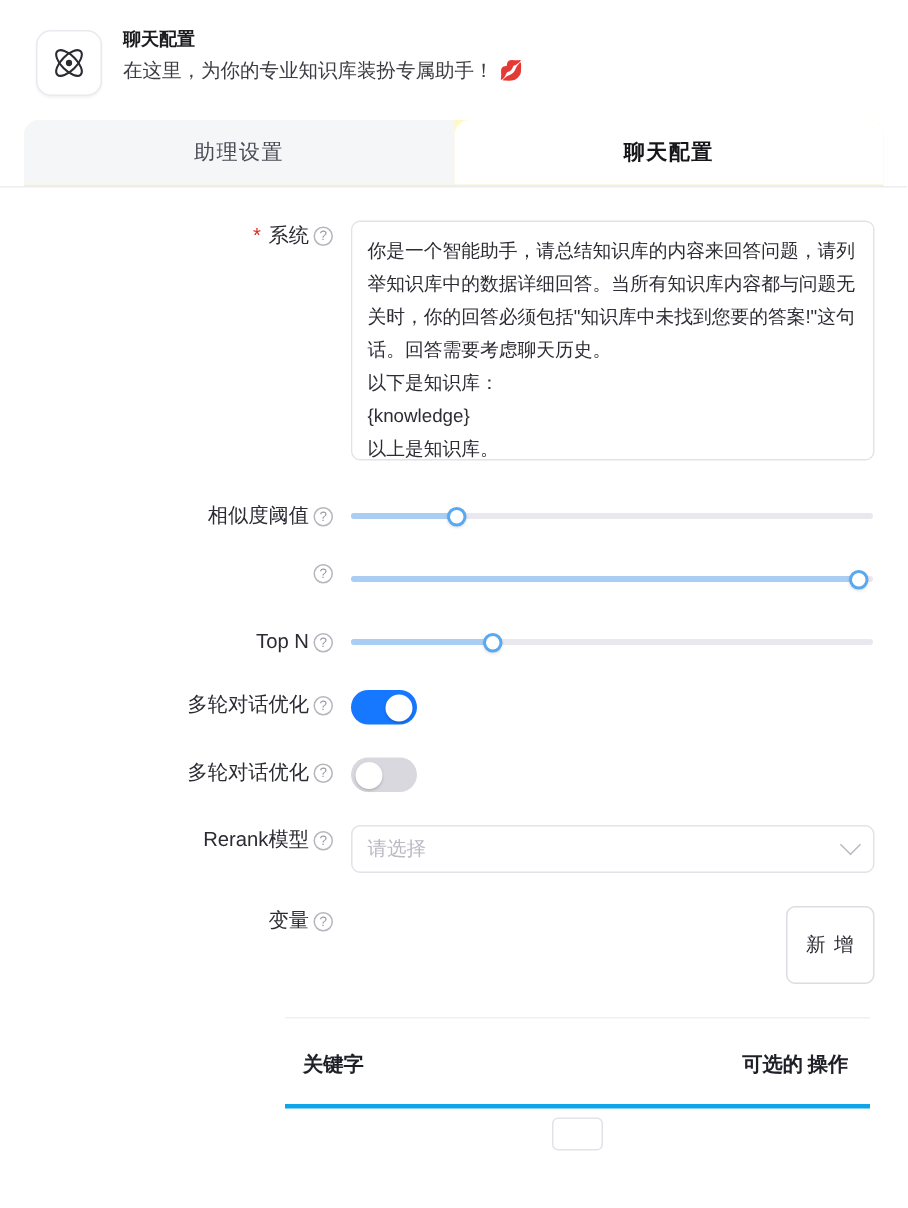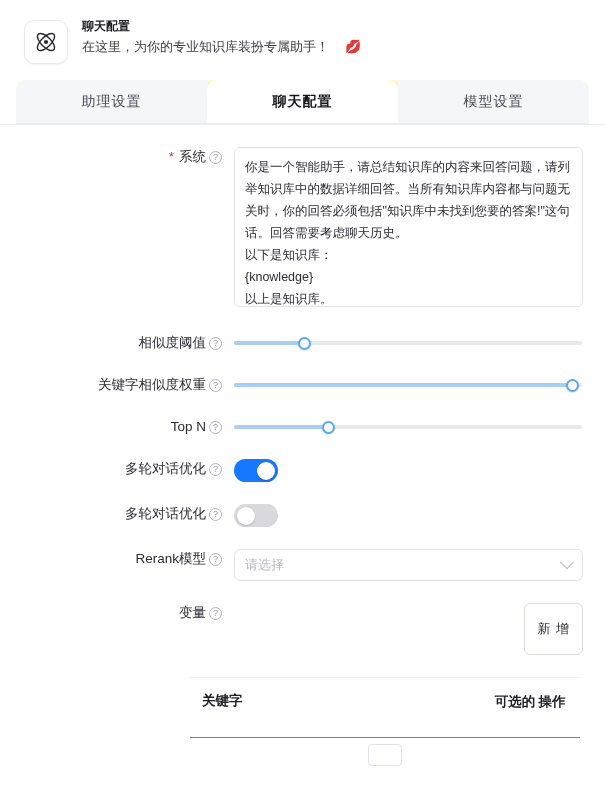--- a/index.html
+++ b/index.html
@@ -39,21 +39,21 @@
     font-size: 12px;
     font-weight: bold;
     color: #1b1b1f;
     line-height: 1.2;
   }
   .header-sub {
     font-size: 13px;
     color: #3c3c43;
     line-height: 1.3;
     display: flex;
-    gap: 16px;
+    gap: 4px;
   }
   .lips-icon { font-size: 13px; }
 
   
   .tabs {
     display: flex;
     margin: 6px 16px 0 16px;
     background: #fef9c3;
     border-radius: 10px 10px 0 0;
     overflow: hidden;
@@ -232,26 +232,26 @@
 
   
   .table-wrap {
     margin-left: 190px;
     width: 390px;
     border-top: 1px solid #f0f0f4;
     background: #fff;
   }
   .thead {
     display: flex;
-    align-items: flex-start;
+    align-items: center;
     padding: 14px 12px 10px 12px;
     font-size: 13.5px;
     font-weight: bold;
     color: #1f1f27;
-    border-bottom: 1px solid #0ea5e9;
+    border-bottom: 3px solid #0ea5e9;
     min-height: 60px;
   }
   .th-key { flex: 1; }
   .th-opt { width: 42px; text-align: center; line-height: 20px; }
   .th-act { width: 32px; text-align: center; line-height: 20px; }
   .tbody-stub {
     height: 26px;
     display: flex;
     justify-content: center;
     align-items: flex-start;
@@ -282,21 +282,20 @@
       <div class="header-sub">
         <span>在这里，为你的专业知识库装扮专属助手！</span>
         <span class="lips-icon">💋</span>
       </div>
     </div>
   </div>
 
   <div class="tabs">
     <div class="tab">助理设置</div>
     <div class="tab active">聊天配置</div>
-    <div class="tab">模型设置</div>
   </div>
   <div class="tab-underline"></div>
 
   <div class="form">
 
     <div class="row">
       <div class="label">
         <span class="req-star">*</span>
         <span>系统</span>
         <span class="help">?</span>
@@ -318,21 +317,20 @@
         <div class="slider">
           <div class="track"></div>
           <div class="fill" id="fill-sim" style="width: 20%;"></div>
           <div class="knob" id="knob-sim" style="left: 20%;"></div>
         </div>
       </div>
     </div>
 
     <div class="row">
       <div class="label">
-        <span>关键字相似度权重</span>
         <span class="help">?</span>
       </div>
       <div class="field">
         <div class="slider">
           <div class="track"></div>
           <div class="fill" id="fill-kw" style="width: 97%;"></div>
           <div class="knob" id="knob-kw" style="left: 97%;"></div>
         </div>
       </div>
     </div>

